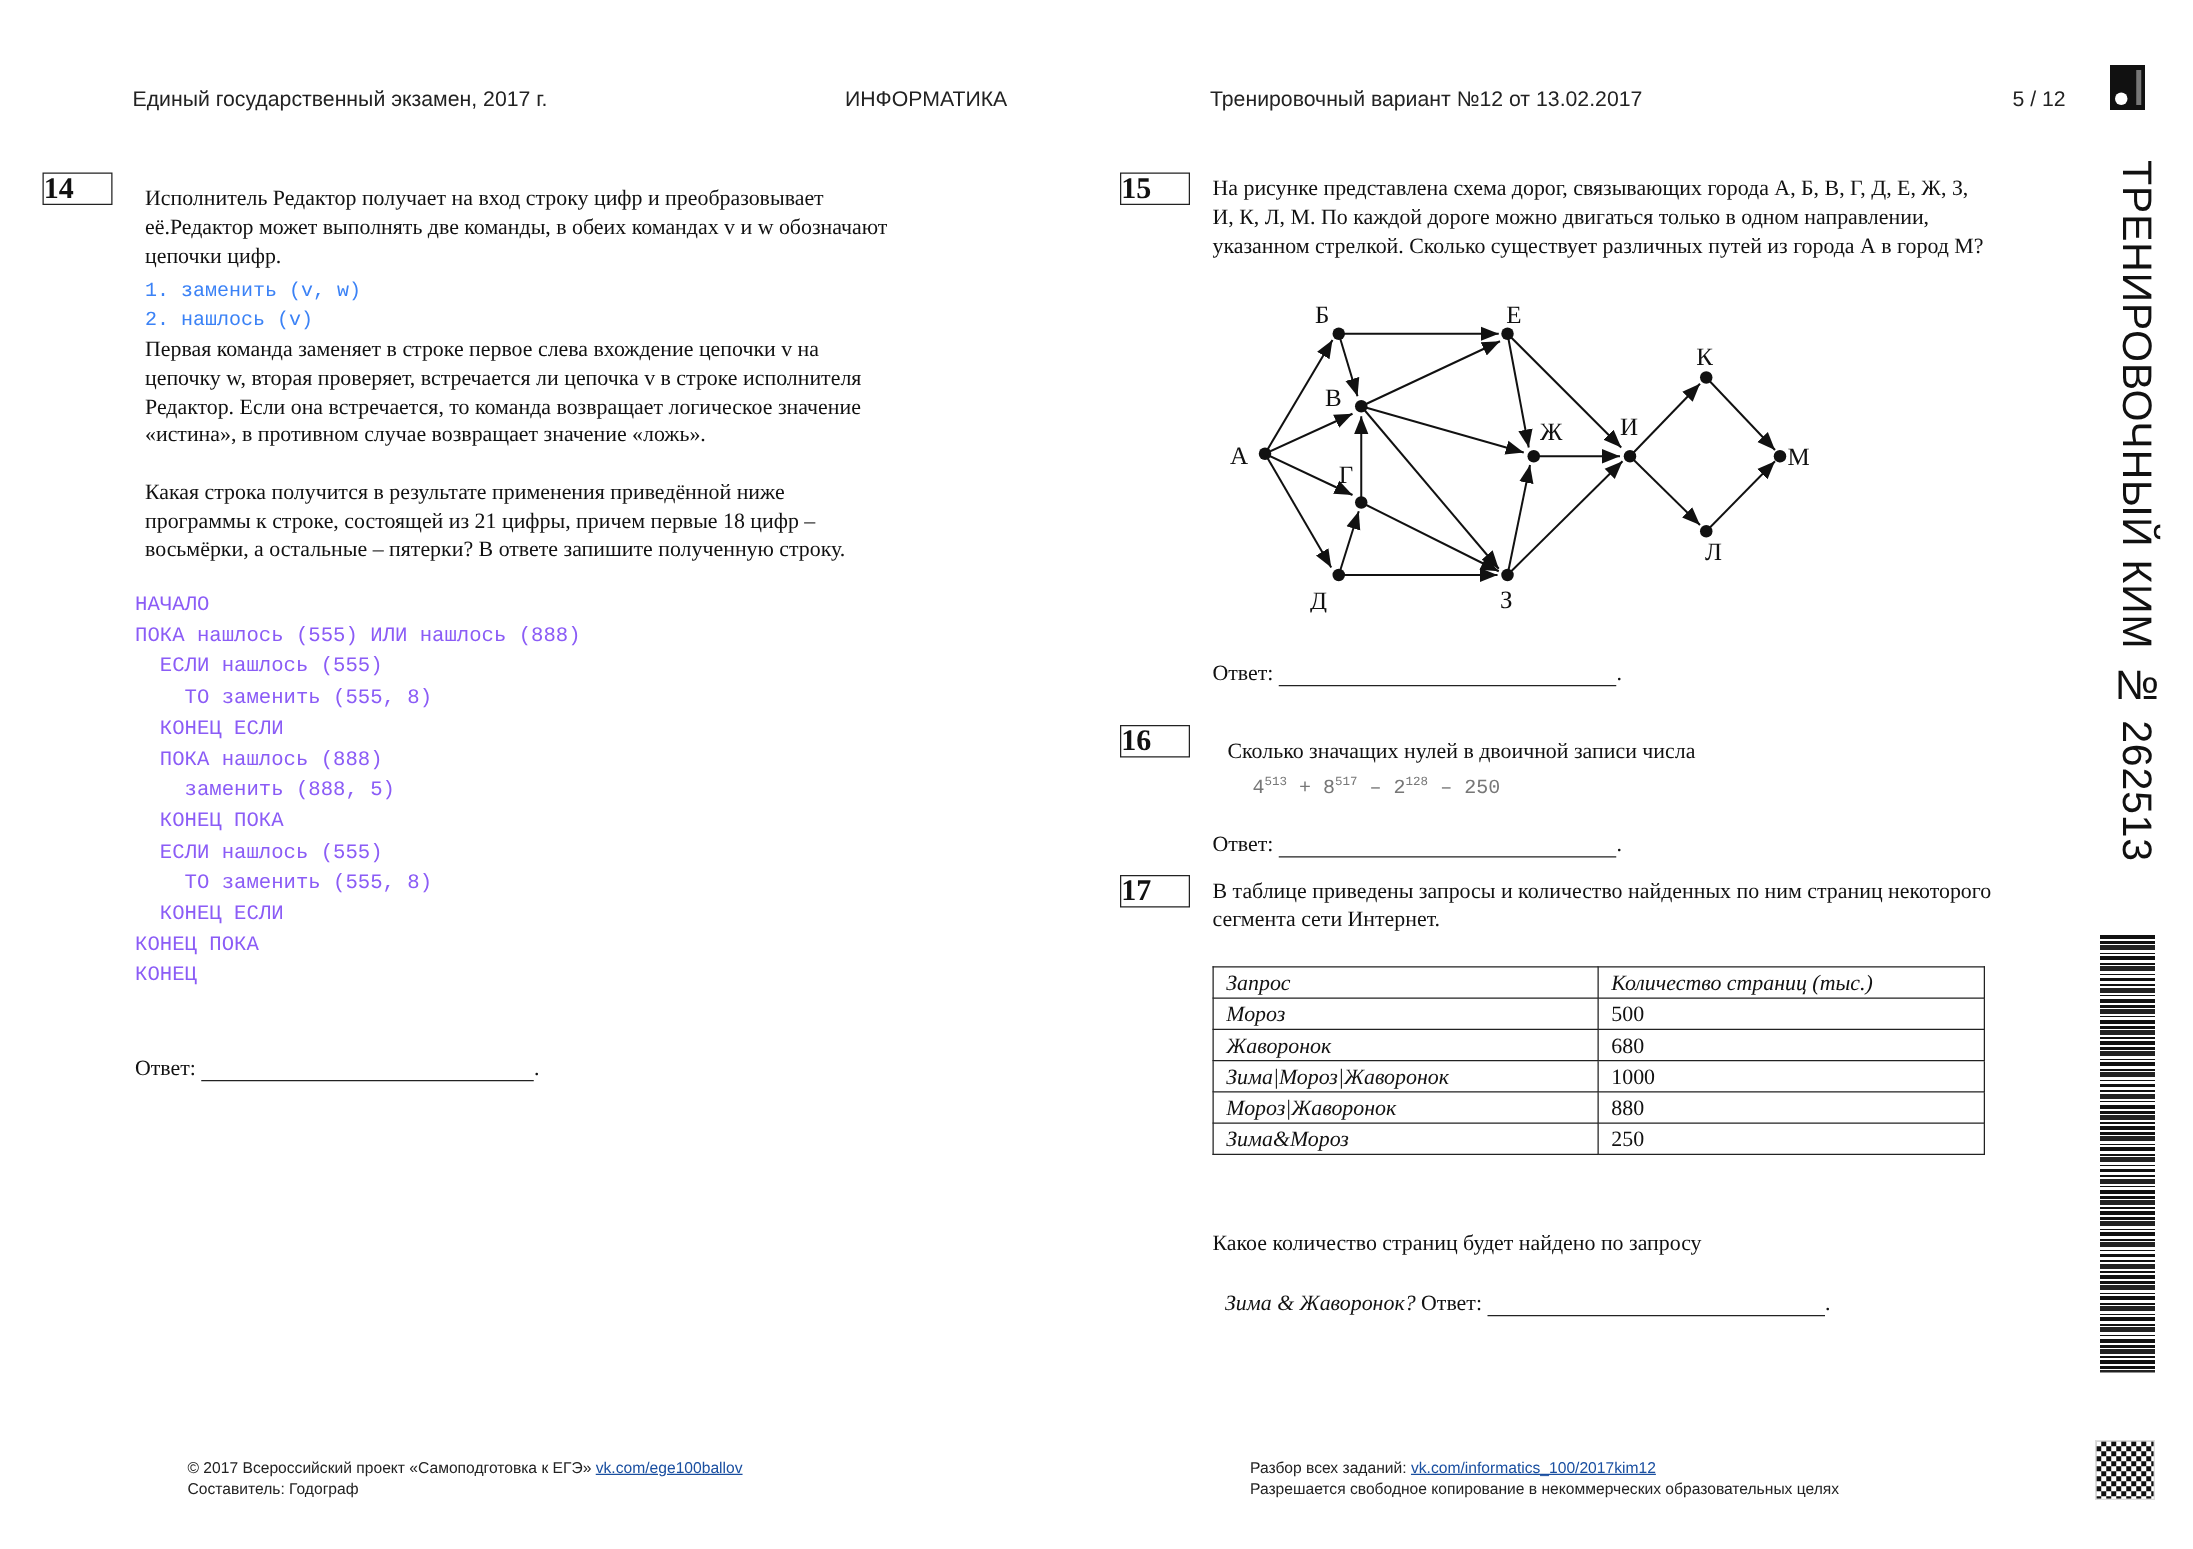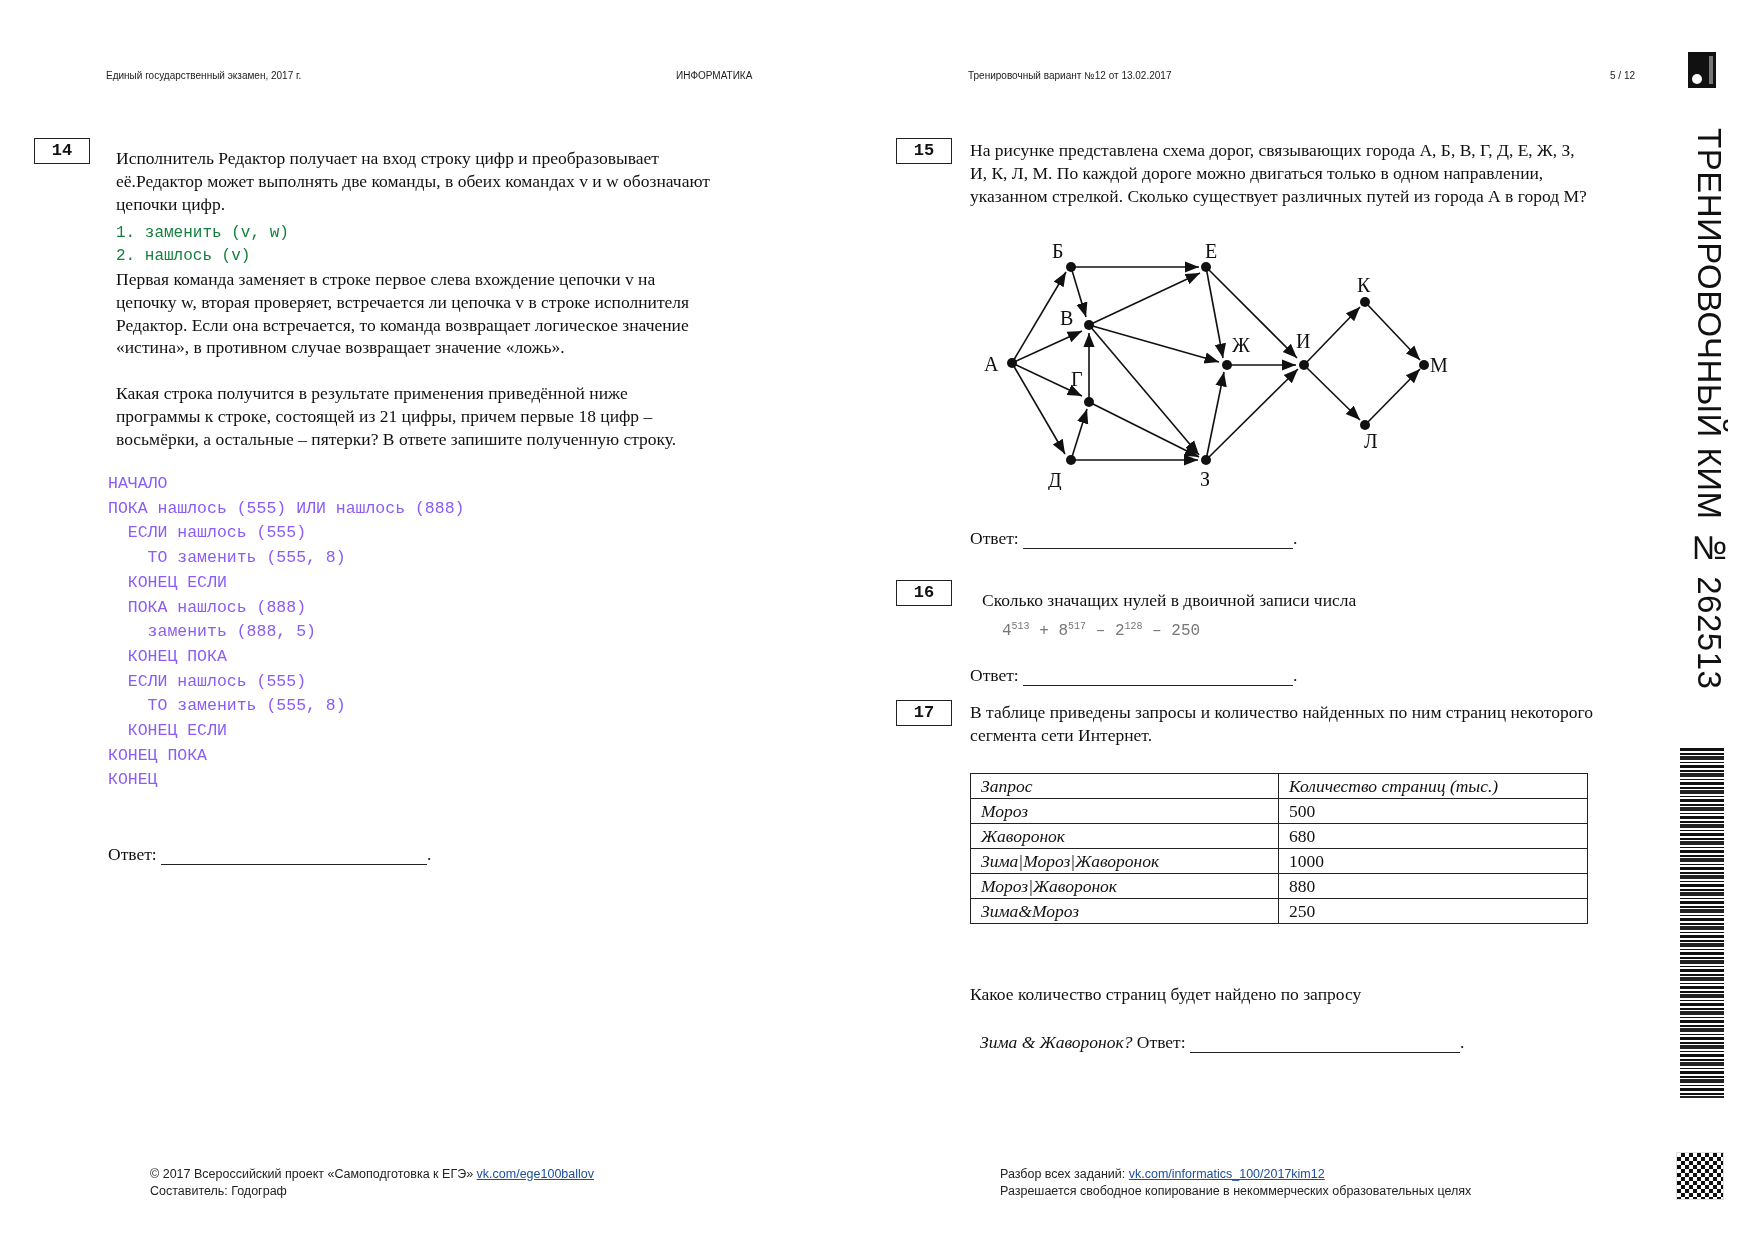--- a/index.html
+++ b/index.html
@@ -1,23 +1,23 @@
 <!DOCTYPE html>
 <html><head>
 <meta charset="utf-8">
 <style>
   html, body { margin:0; padding:0; }
   body { width:1754px; height:1239px; background:#fff; position:relative; overflow:hidden; color:#111; font-family:"Liberation Serif", serif; }
-  .hdr { position:absolute; top:70px; font-family:"Liberation Sans", sans-serif; font-size:10px; color:#222; }
+  .hdr { position:absolute; top:70px; font-family:"Liberation Sans", sans-serif; font-size:17px; color:#222; }
   .sq { position:absolute; left:1688px; top:52px; width:28px; height:36px; background:#111; }
   .sq .dot { position:absolute; left:4px; top:22px; width:10px; height:10px; border-radius:50%; background:#fff; }
   .sq .bar { position:absolute; right:3px; top:4px; width:4px; height:28px; background:#777; }
-  .num { position:absolute; width:54px; height:24px; border:1.5px solid #222; font-weight:bold; font-size:17px; text-align:center; line-height:24px; font-family:Liberation Mono, monospace; }
+  .num { position:absolute; width:54px; height:24px; border:1.5px solid #222; font-weight:bold; font-size:24px; line-height:24px; font-family:Liberation Serif, serif; }
   .para { position:absolute; font-size:17.5px; line-height:22.8px; }
-  .mono { font-family:"Liberation Mono", monospace; font-size:16px; color:#15803d; }
+  .mono { font-family:"Liberation Mono", monospace; font-size:16px; color:#3b82f6; }
   .code { position:absolute; left:108px; top:472px; font-family:"Liberation Mono", monospace; font-size:16.5px; color:#8b5cf6; line-height:24.7px; white-space:pre; }
   .answer { position:absolute; font-size:17.5px;margin-top:24px; }
   .answer .line { display:inline-block; border-bottom:1px solid #222; vertical-align:bottom; height:18px; }
   .vtitle { position:absolute; left:1690px; top:128px; writing-mode:vertical-rl; font-family:"Liberation Sans", sans-serif; font-size:33px; letter-spacing:0.5px; color:#111; }
   .barcode { position:absolute; left:1680px; top:748px; width:44px; height:350px;
     background: repeating-linear-gradient(180deg,#111 0 3px,#fff 3px 5px,#111 5px 7px,#fff 7px 8px,#222 8px 12px,#fff 12px 14px,#111 14px 15px,#fff 15px 17px); }
   .qr { position:absolute; left:1676px; top:1152px; width:46px; height:46px; border:1px solid #ddd;
     background: repeating-conic-gradient(#111 0 25%, #fff 0 50%) 0 0/8px 8px; }
   table.t17 { position:absolute; left:970px; top:773px; width:618px; border-collapse:collapse; font-size:17.5px; }
   table.t17 td { border:1.5px solid #222; padding:0 10px; height:24px; line-height:24px; }

